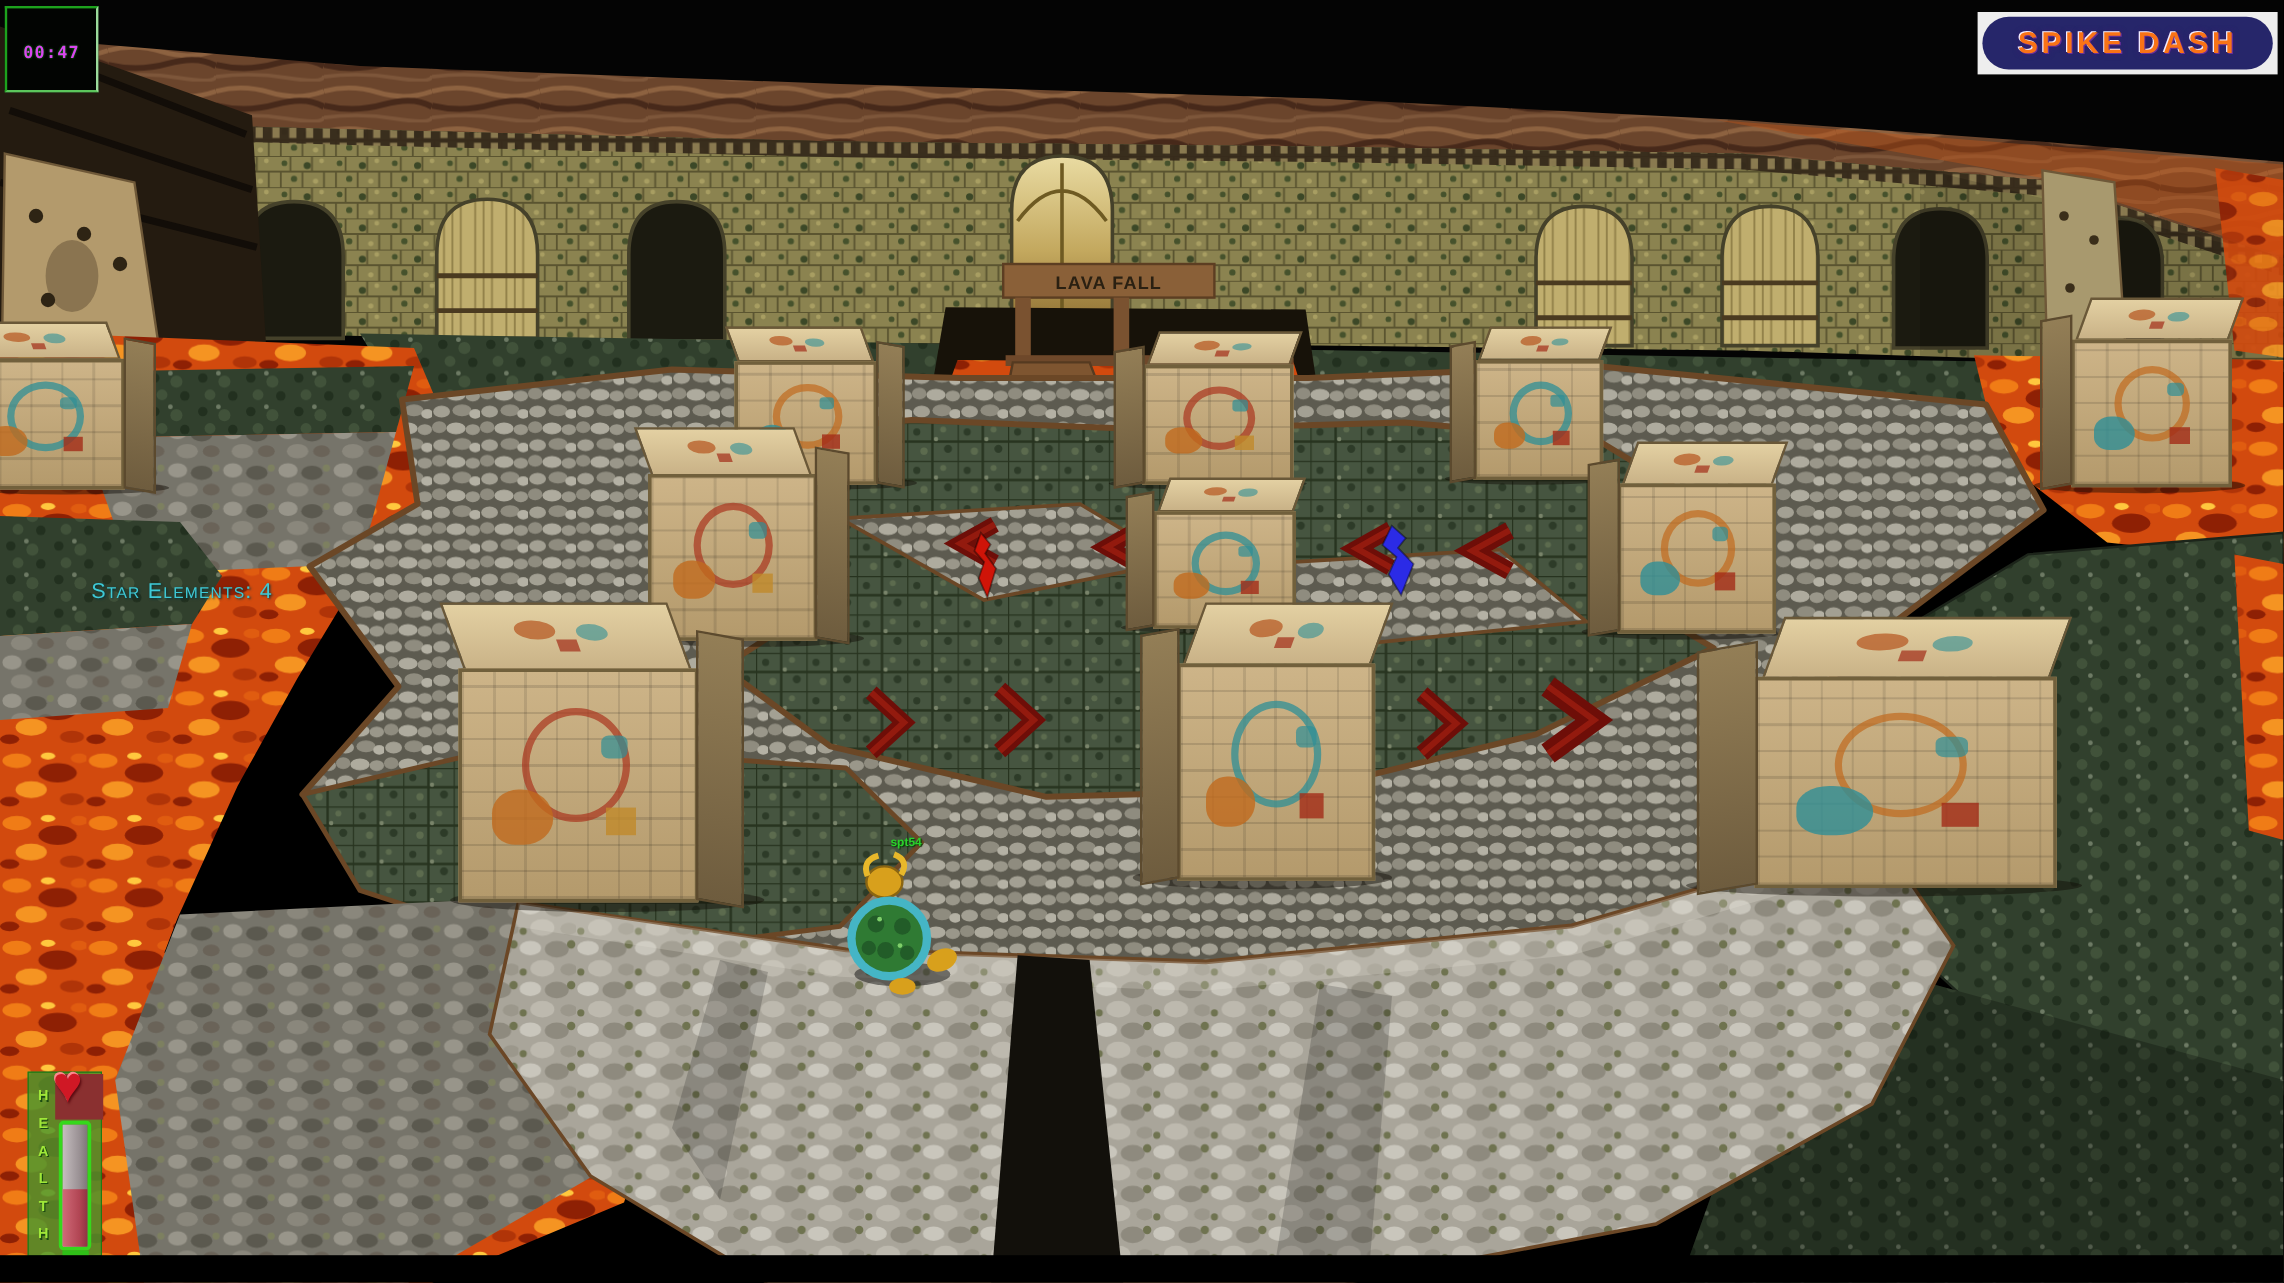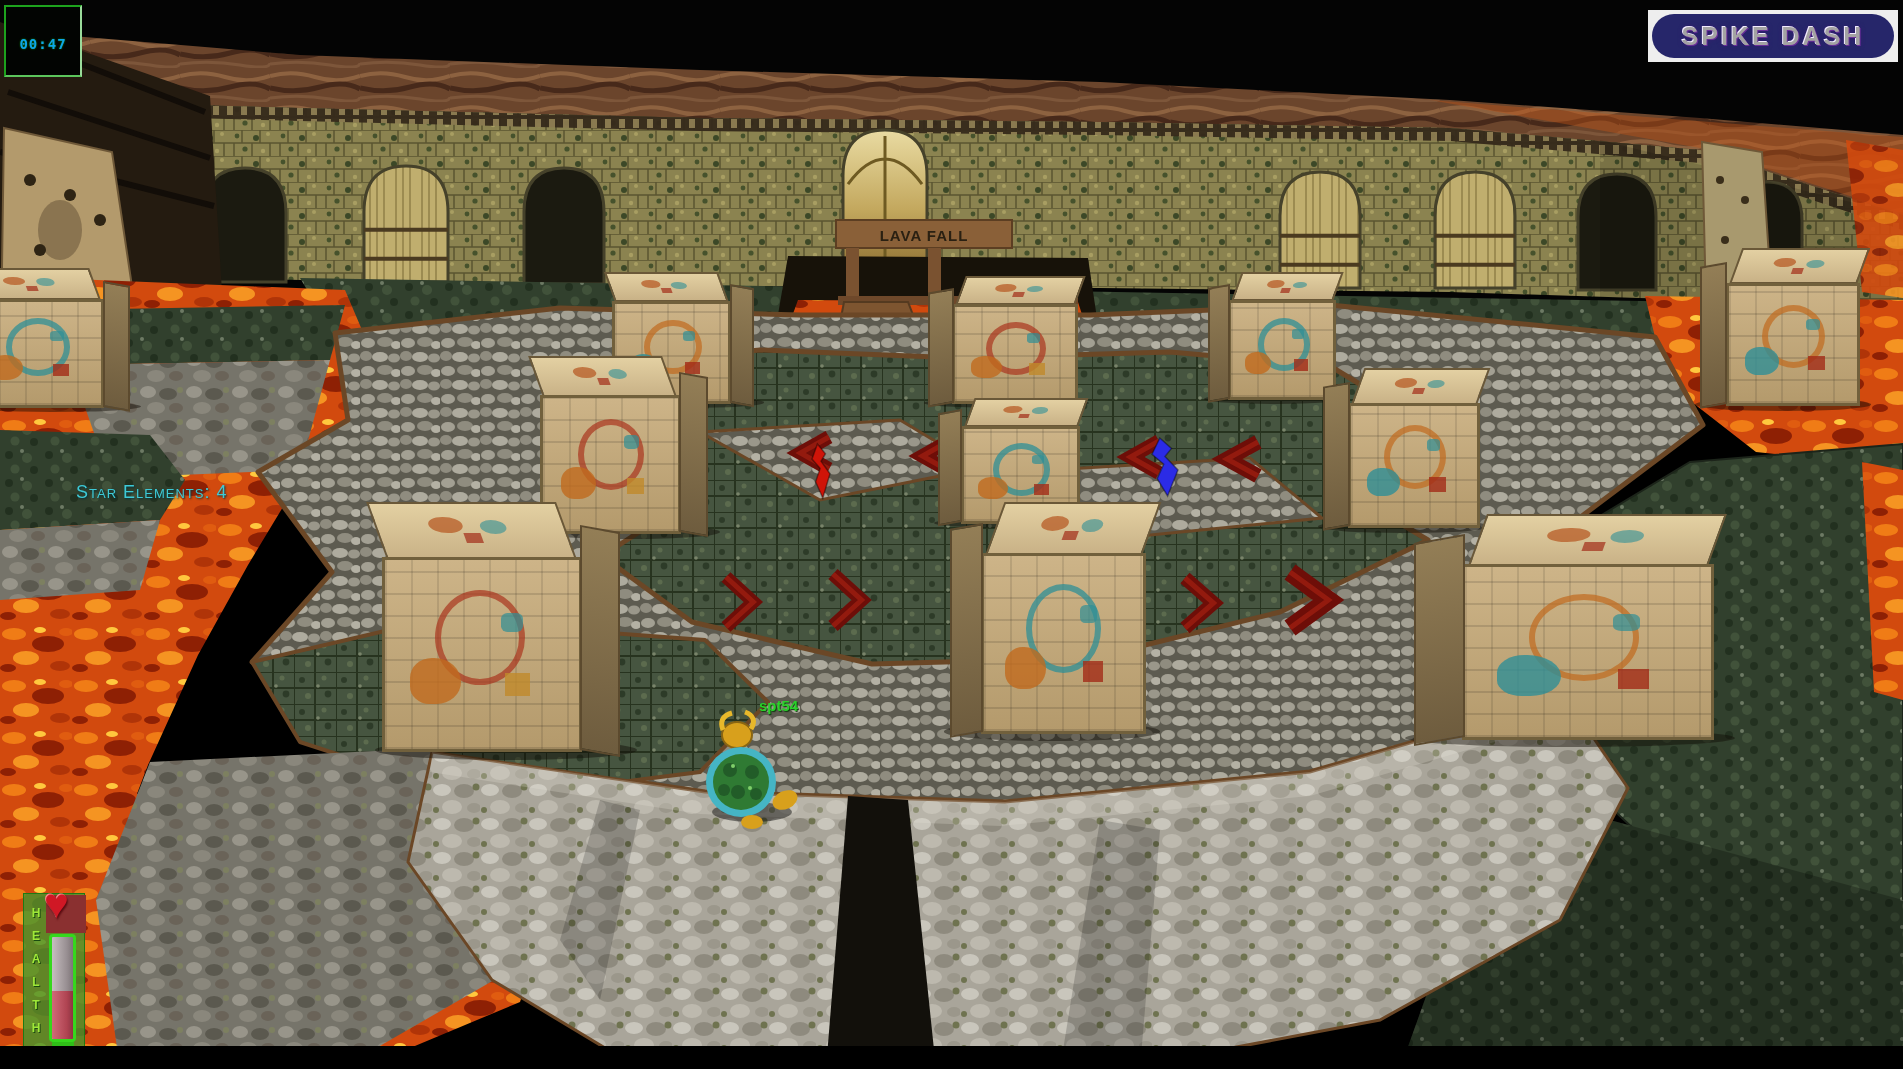--- a/index.html
+++ b/index.html
@@ -32,30 +32,30 @@
   .block .sq2{width:11%;height:10%;left:60%;top:28%;background:rgba(47,143,150,.7);border-radius:30%;}
   .block .t1{width:18%;height:30%;left:28%;top:24%;background:rgba(181,84,30,.7);border-radius:50%;}
   .block .t2{width:14%;height:26%;left:55%;top:30%;background:rgba(47,143,150,.6);border-radius:50%;}
   .block .t3{width:9%;height:18%;left:45%;top:55%;background:rgba(163,44,24,.7);}
   .block.v1 .ring{border-color:rgba(192,106,30,.7);} .block.v1 .blob{background:rgba(47,143,150,.8);}
   .block.v2 .ring{border-color:rgba(170,52,30,.7);} .block.v2 .sq{background:rgba(192,138,42,.8);}
   
   .hud{position:absolute;z-index:5;}
   #timer{left:4px;top:5px;width:78px;height:72px;background:#020402;
     border:2px solid;border-color:#1da21d #9bdb9b #5cc65c #1da21d;
-    color:#0ea5e9;font-family:"DejaVu Sans Mono",monospace;font-size:14px;font-weight:bold;
+    color:#d946ef;font-family:"DejaVu Sans Mono",monospace;font-size:14px;font-weight:bold;
     letter-spacing:1px;text-align:center;line-height:1;padding-top:30px;box-sizing:border-box;
     text-shadow:0 0 2px #0a8f0a;}
   #logo{left:1648px;top:10px;width:250px;height:52px;background:#eeeeee;padding:4px;box-sizing:border-box;}
   #logo .pill{width:100%;height:100%;background:#26266a;border-radius:24px;display:flex;align-items:center;justify-content:center;}
-  #logo .pill span{font-weight:bold;font-size:25px;letter-spacing:3px;color:#a3a3a3;
+  #logo .pill span{font-weight:bold;font-size:25px;letter-spacing:3px;color:#f97316;
     text-shadow:1px 1px 0 #6a2f9a,-1px -1px 0 #f2ecff,0 0 5px #3a1a70;}
   #star-counter{left:76px;top:482px;color:#3ec9d6;font-weight:normal;font-size:18px;
     font-variant:small-caps;letter-spacing:1px;text-shadow:1px 1px 2px #06333a;}
-  #player-label{left:723px;top:697px;color:#2ad12a;font-weight:bold;font-size:15px;
+  #player-label{left:706px;top:697px;color:#2ad12a;font-weight:bold;font-size:10px;
     text-shadow:1px 1px 1px #0a3a0a;z-index:6;padding-left:36px;}
   #health-panel{left:23px;top:893px;width:62px;height:154px;background:rgba(72,148,44,.82);
     border:1px solid #1e7a14;box-sizing:border-box;}
   #health-letters{position:absolute;left:5px;top:8px;width:14px;display:flex;flex-direction:column;}
   #health-letters span{color:#9fe838;font-size:12px;font-weight:bold;line-height:23px;text-align:center;
     text-shadow:1px 1px 0 #1a4a10;}
   #heart-pad{position:absolute;left:22px;top:1px;width:40px;height:38px;background:#8a3030;}
   #heart{position:absolute;left:20px;top:-14px;font-size:42px;color:#d01825;
     text-shadow:1px 2px 2px #5a0a10,-1px -1px 0 #ff8a90;}
   #gauge{position:absolute;left:25px;top:40px;width:27px;height:108px;border:3px solid #35d81c;

